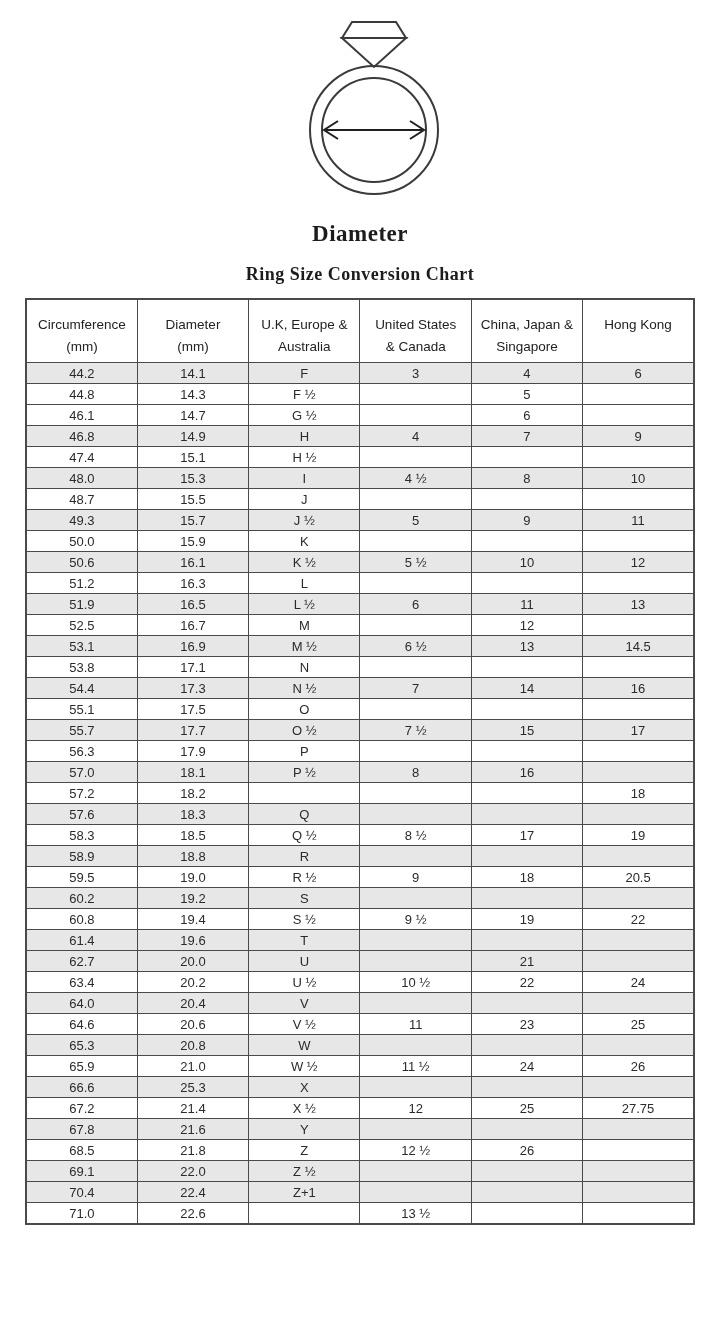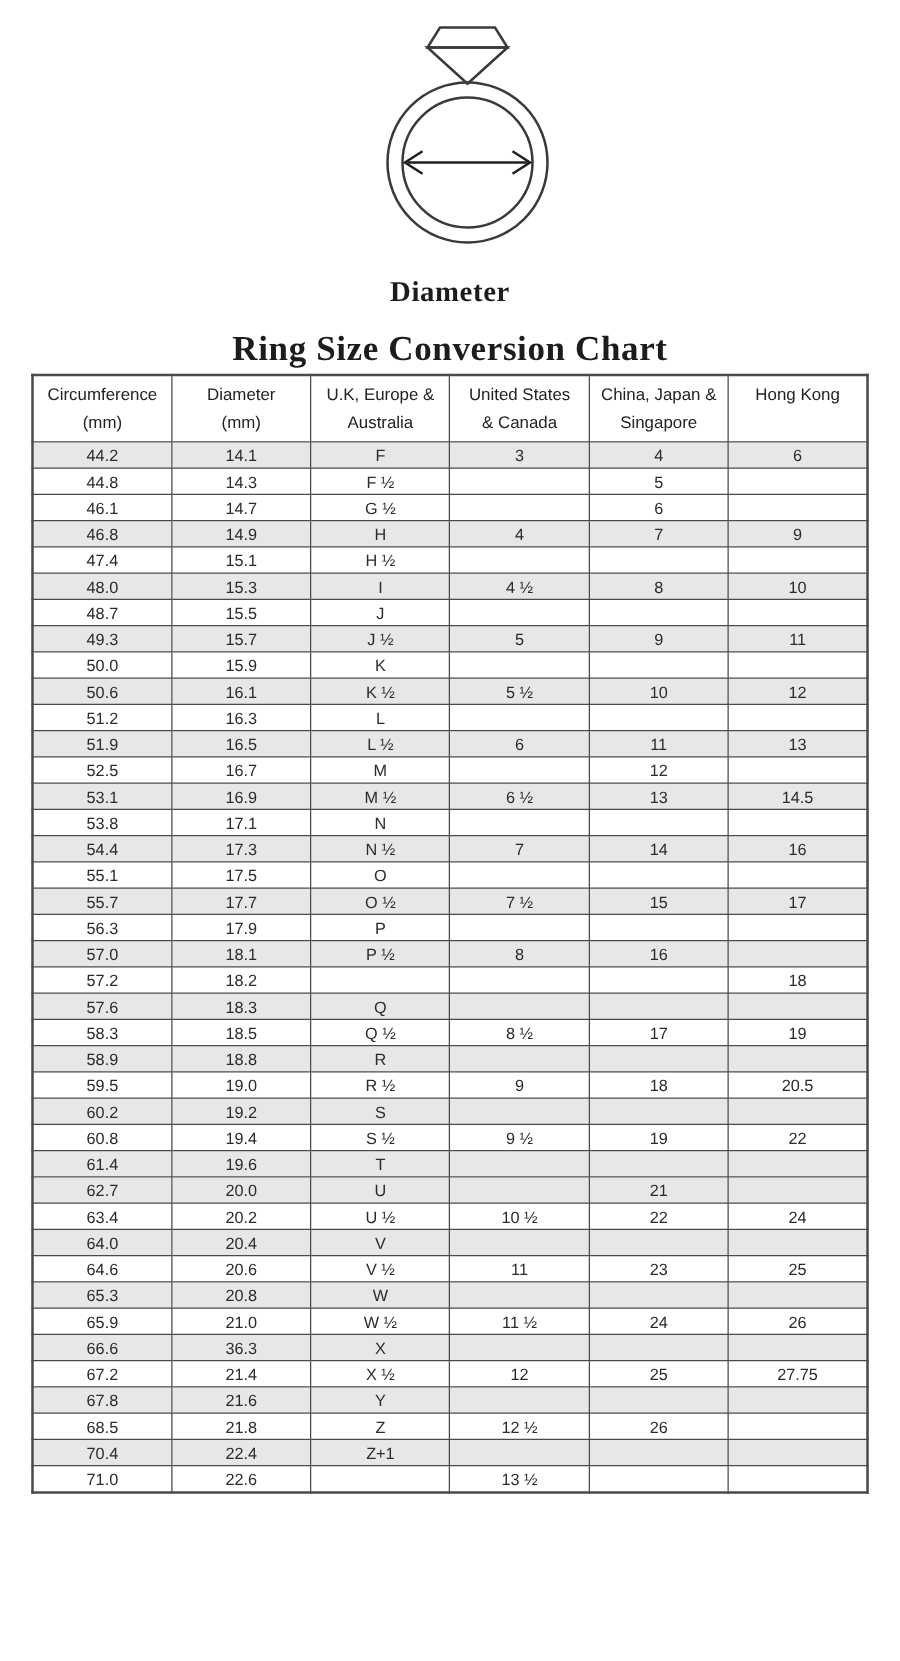--- a/index.html
+++ b/index.html
@@ -8,38 +8,38 @@
     font-family:"Liberation Sans", sans-serif;
     color:#2b2b2b;overflow:hidden;
   }
   .figure{width:720px;height:205px;}
   .diameter-label{
     text-align:center;margin-top:16px;
     font-family:"Liberation Serif", serif;font-weight:700;
     font-size:23px;color:#1c1c1c;letter-spacing:0.5px;
   }
   .chart-title{
-    text-align:center;margin:17px 0 3px 0;
+    text-align:center;margin:17px 0 13px 0;
     font-family:"Liberation Serif", serif;font-weight:700;
-    font-size:28px;color:#1c1c1c;letter-spacing:0.5px;
+    font-size:18px;color:#1c1c1c;letter-spacing:0.5px;
   }
   table.conv{
     border-collapse:collapse;table-layout:fixed;
     margin:0 0 0 25px;width:670px;
     border:2px solid #4a4a4a;
   }
   table.conv th, table.conv td{
     border:1px solid #4a4a4a;
     text-align:center;vertical-align:middle;
     padding:0;overflow:hidden;white-space:nowrap;
   }
   table.conv th{
     height:48px;vertical-align:top;
     font-weight:400;font-size:13.5px;line-height:1.6;
-    padding-top:4px;color:#222;background:#ffffff;
+    padding-top:14px;color:#222;background:#ffffff;
   }
   table.conv td{
     height:20px;font-size:13px;color:#2b2b2b;
   }
   tr.stripe td{background:#e7e7e7;}
   .hdr-line{display:block;}
 </style>
 </head>
 <body>
 
@@ -361,21 +361,21 @@
       <tr>
         <td>65.9</td>
         <td>21.0</td>
         <td>W ½</td>
         <td>11 ½</td>
         <td>24</td>
         <td>26</td>
       </tr>
       <tr class="stripe">
         <td>66.6</td>
-        <td>36.3</td>
+        <td>25.3</td>
         <td>X</td>
         <td></td>
         <td></td>
         <td></td>
       </tr>
       <tr>
         <td>67.2</td>
         <td>21.4</td>
         <td>X ½</td>
         <td>12</td>
@@ -392,20 +392,28 @@
       </tr>
       <tr>
         <td>68.5</td>
         <td>21.8</td>
         <td>Z</td>
         <td>12 ½</td>
         <td>26</td>
         <td></td>
       </tr>
       <tr class="stripe">
+        <td>69.1</td>
+        <td>22.0</td>
+        <td>Z ½</td>
+        <td></td>
+        <td></td>
+        <td></td>
+      </tr>
+      <tr class="stripe">
         <td>70.4</td>
         <td>22.4</td>
         <td>Z+1</td>
         <td></td>
         <td></td>
         <td></td>
       </tr>
       <tr>
         <td>71.0</td>
         <td>22.6</td>

